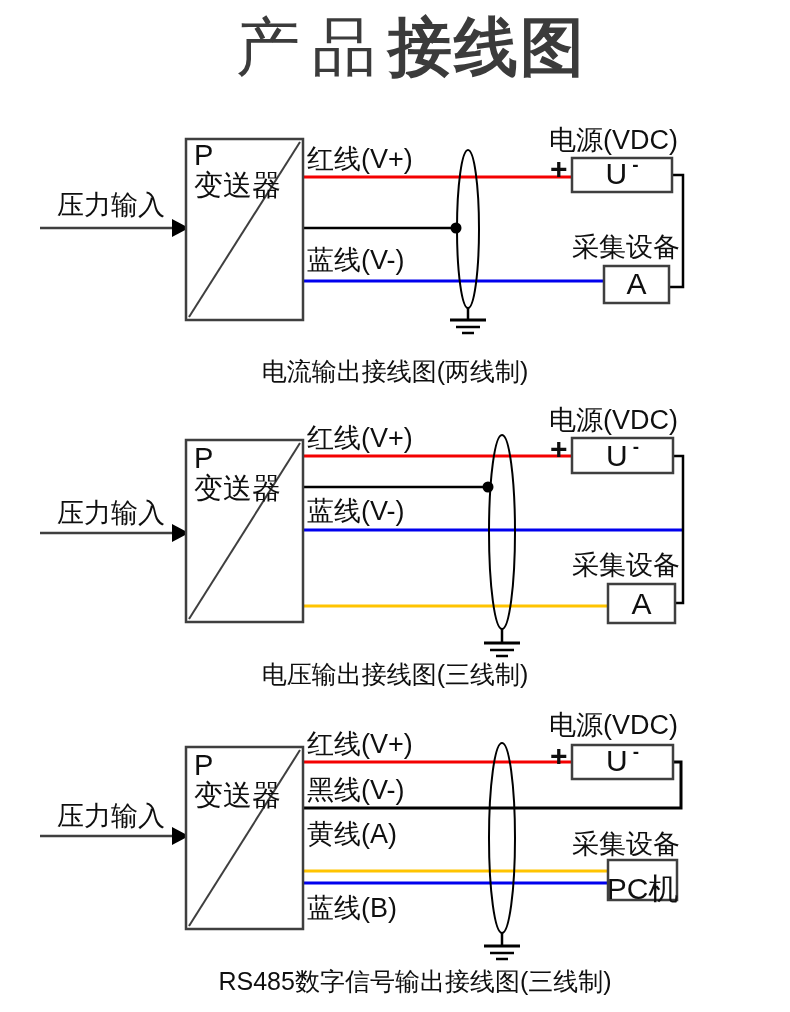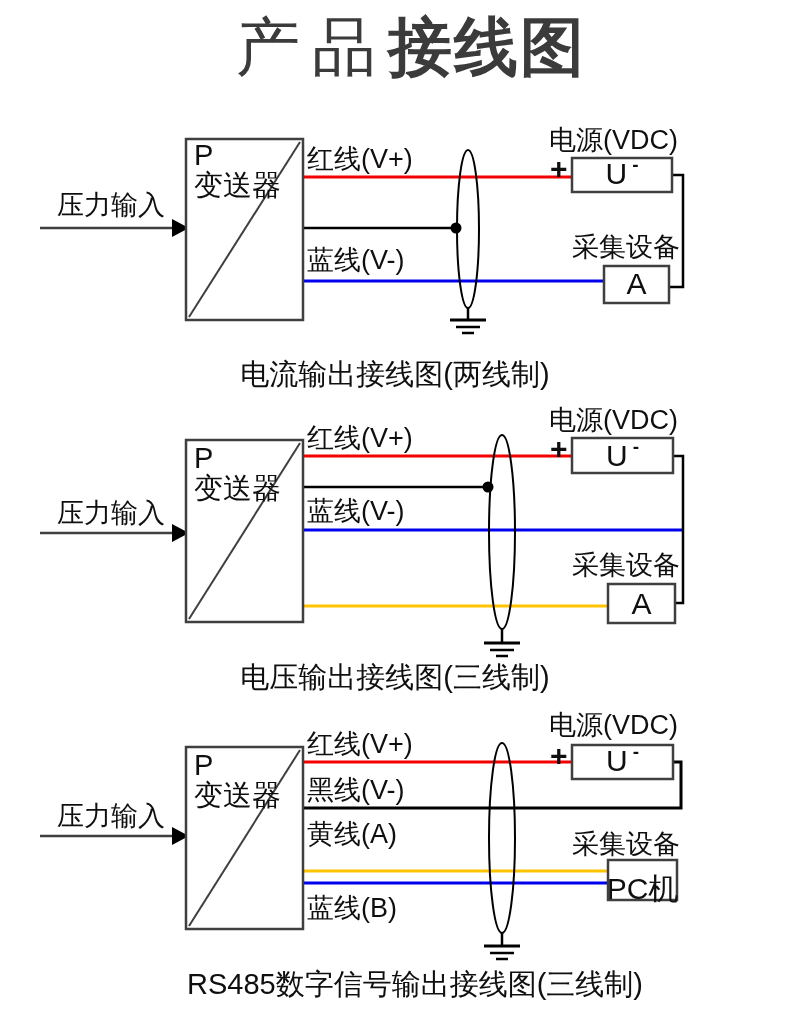--- a/index.html
+++ b/index.html
@@ -20,21 +20,21 @@
   }
   .title .pre  { font-weight: 500; letter-spacing: 12px; }
   .title .emph { font-weight: 800; letter-spacing: 2px; }
   .lbl {
     position: absolute; font-size: 27px; line-height: 1.1;
     white-space: nowrap; color: #0f0f0f;
   }
   .plus { position: absolute; font-size: 30px; font-weight: 600; color: #0f0f0f; }
   .cap {
     position: absolute; left: 0; width: 100%; text-align: center;
-    font-size: 29px; color: #0f0f0f; white-space: nowrap;
+    font-size: 25px; color: #0f0f0f; white-space: nowrap;
   }
   .trans {
     position: absolute; font-size: 29px; line-height: 1.02; color: #0f0f0f;
     white-space: nowrap;
   }
   .boxlbl {
     position: absolute; display: flex; align-items: center; justify-content: center;
     font-size: 30px; color: #0f0f0f; white-space: nowrap;
   }
   .sup { font-size: 19px; position: relative; top: -9px; margin-left: 5px; font-weight: 600; }

